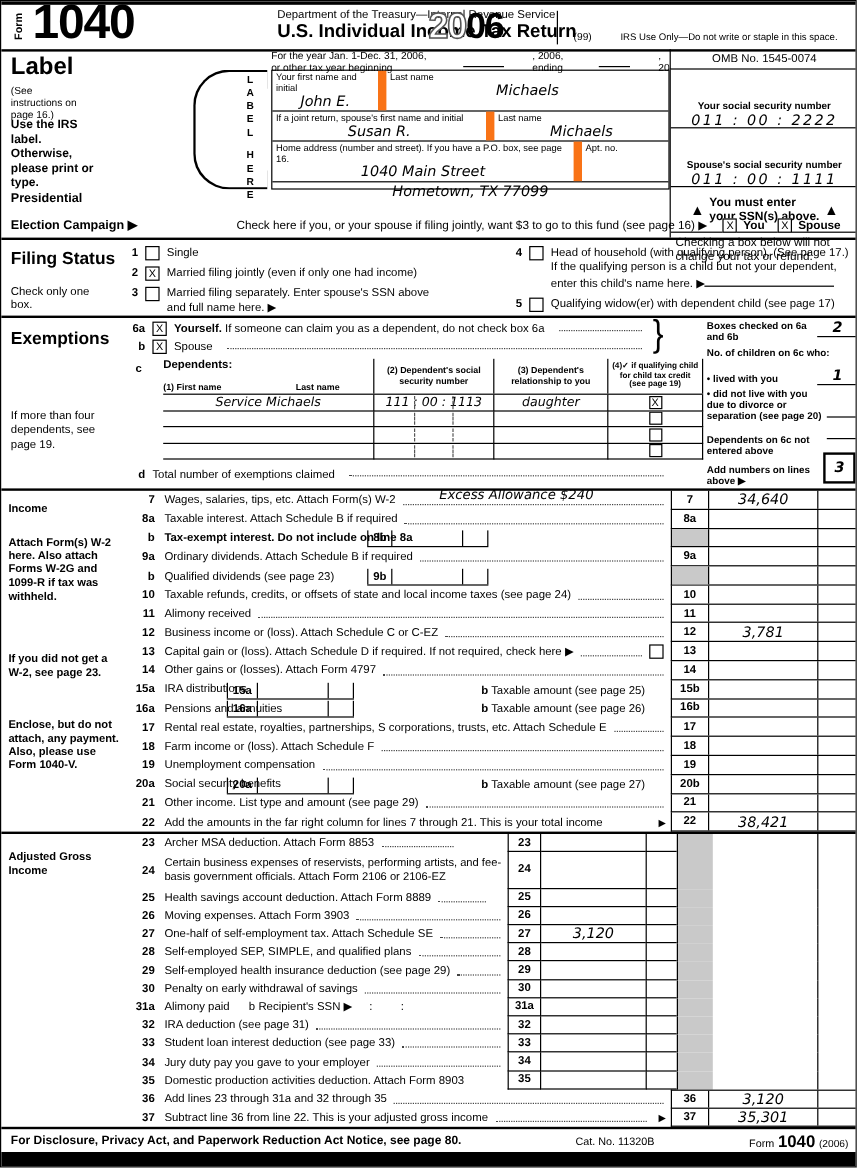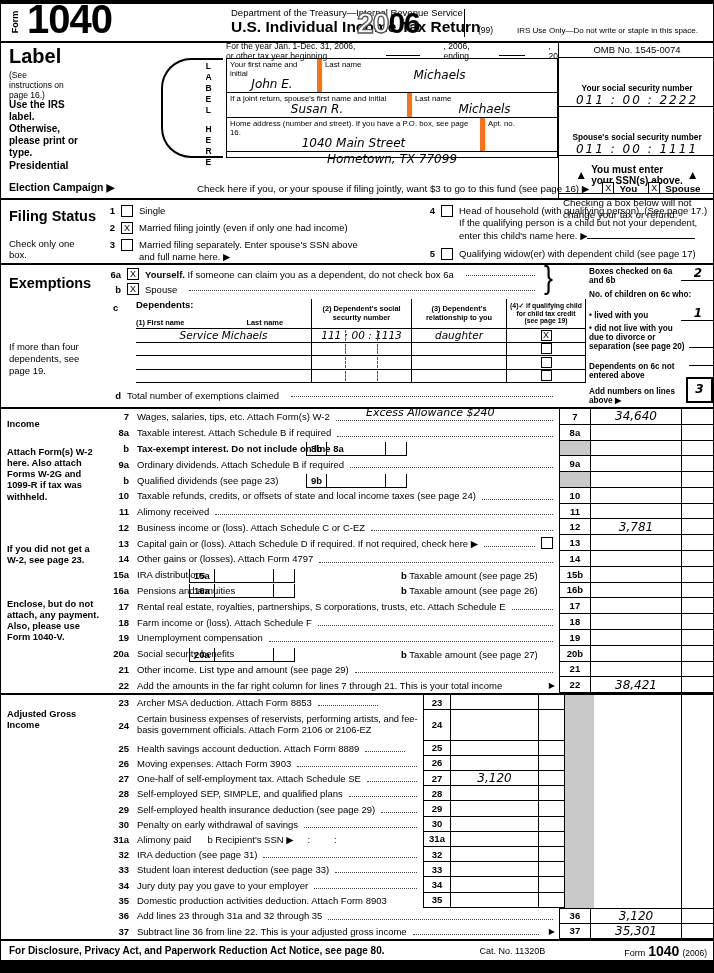--- a/index.html
+++ b/index.html
@@ -43,21 +43,21 @@
      border-radius:30px 0 0 30px;}
   .vertletters{left:200px;top:60px;width:14px;display:flex;flex-direction:column;align-items:center;
      font-size:8.5px;font-weight:bold;line-height:1.05;}
   .vert{writing-mode:vertical-rl;text-orientation:upright;letter-spacing:1px;}
   .fieldsgrid{left:225px;top:57px;width:332px;height:100px;border:1px solid #000;display:flex;flex-direction:column;}
   .frow{display:flex;flex:1;border-bottom:1px solid #000;}
   .frow:last-child{border-bottom:none;}
   .fcell{position:relative;padding:1px 3px;}
   .fcell .flab{font-size:7.8px;display:block;}
   .fcell .fval{display:block;text-align:center;margin-top:-1px;}
-  .fc-r{border-right:5px solid #f97316;}
+  .fc-r{border-right:7px solid #f97316;}
   .rcol{left:557px;top:57px;width:157px;height:140px;border-left:1px solid #000;}
   .rrow{padding:1px 4px;text-align:center;margin-top:24px;}
   .rlab{font-size:8.3px;font-weight:bold;display:block;}
   .rval{display:block;letter-spacing:2px;}
   .r1{height:25px;border-bottom:1px solid #000;}
   .r2{height:25px;border-bottom:1px solid #000;}
   .r3{height:37px;display:flex;align-items:center;justify-content:center;gap:4px;font-weight:bold;font-size:10px;}
   .r4{border-top:1px solid #000;padding:3px 4px;font-size:9.8px;line-height:1.2;text-align:left;}
   .tri{font-size:12px;}
   .campaign{left:196px;top:181px;width:518px;display:flex;align-items:center;gap:5px;font-size:9.8px;}

